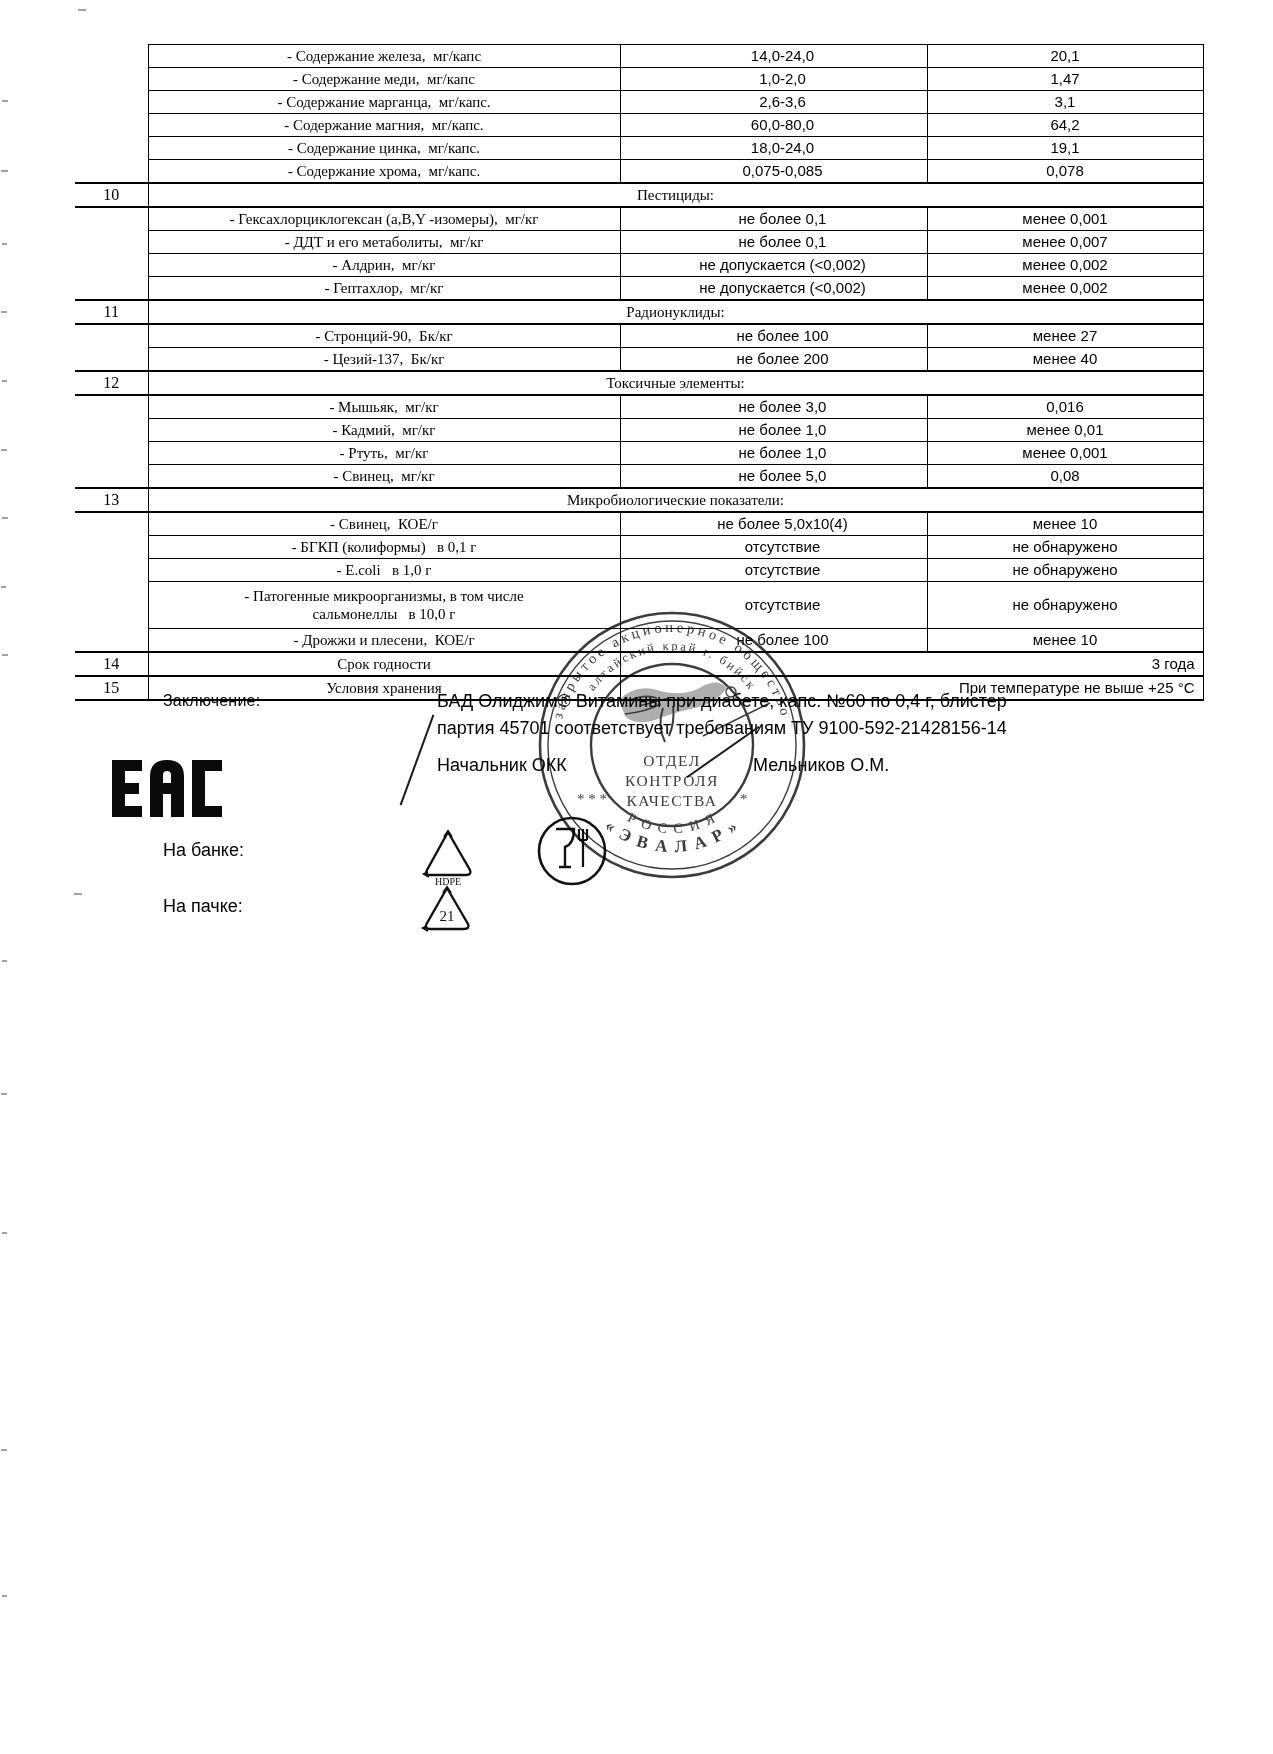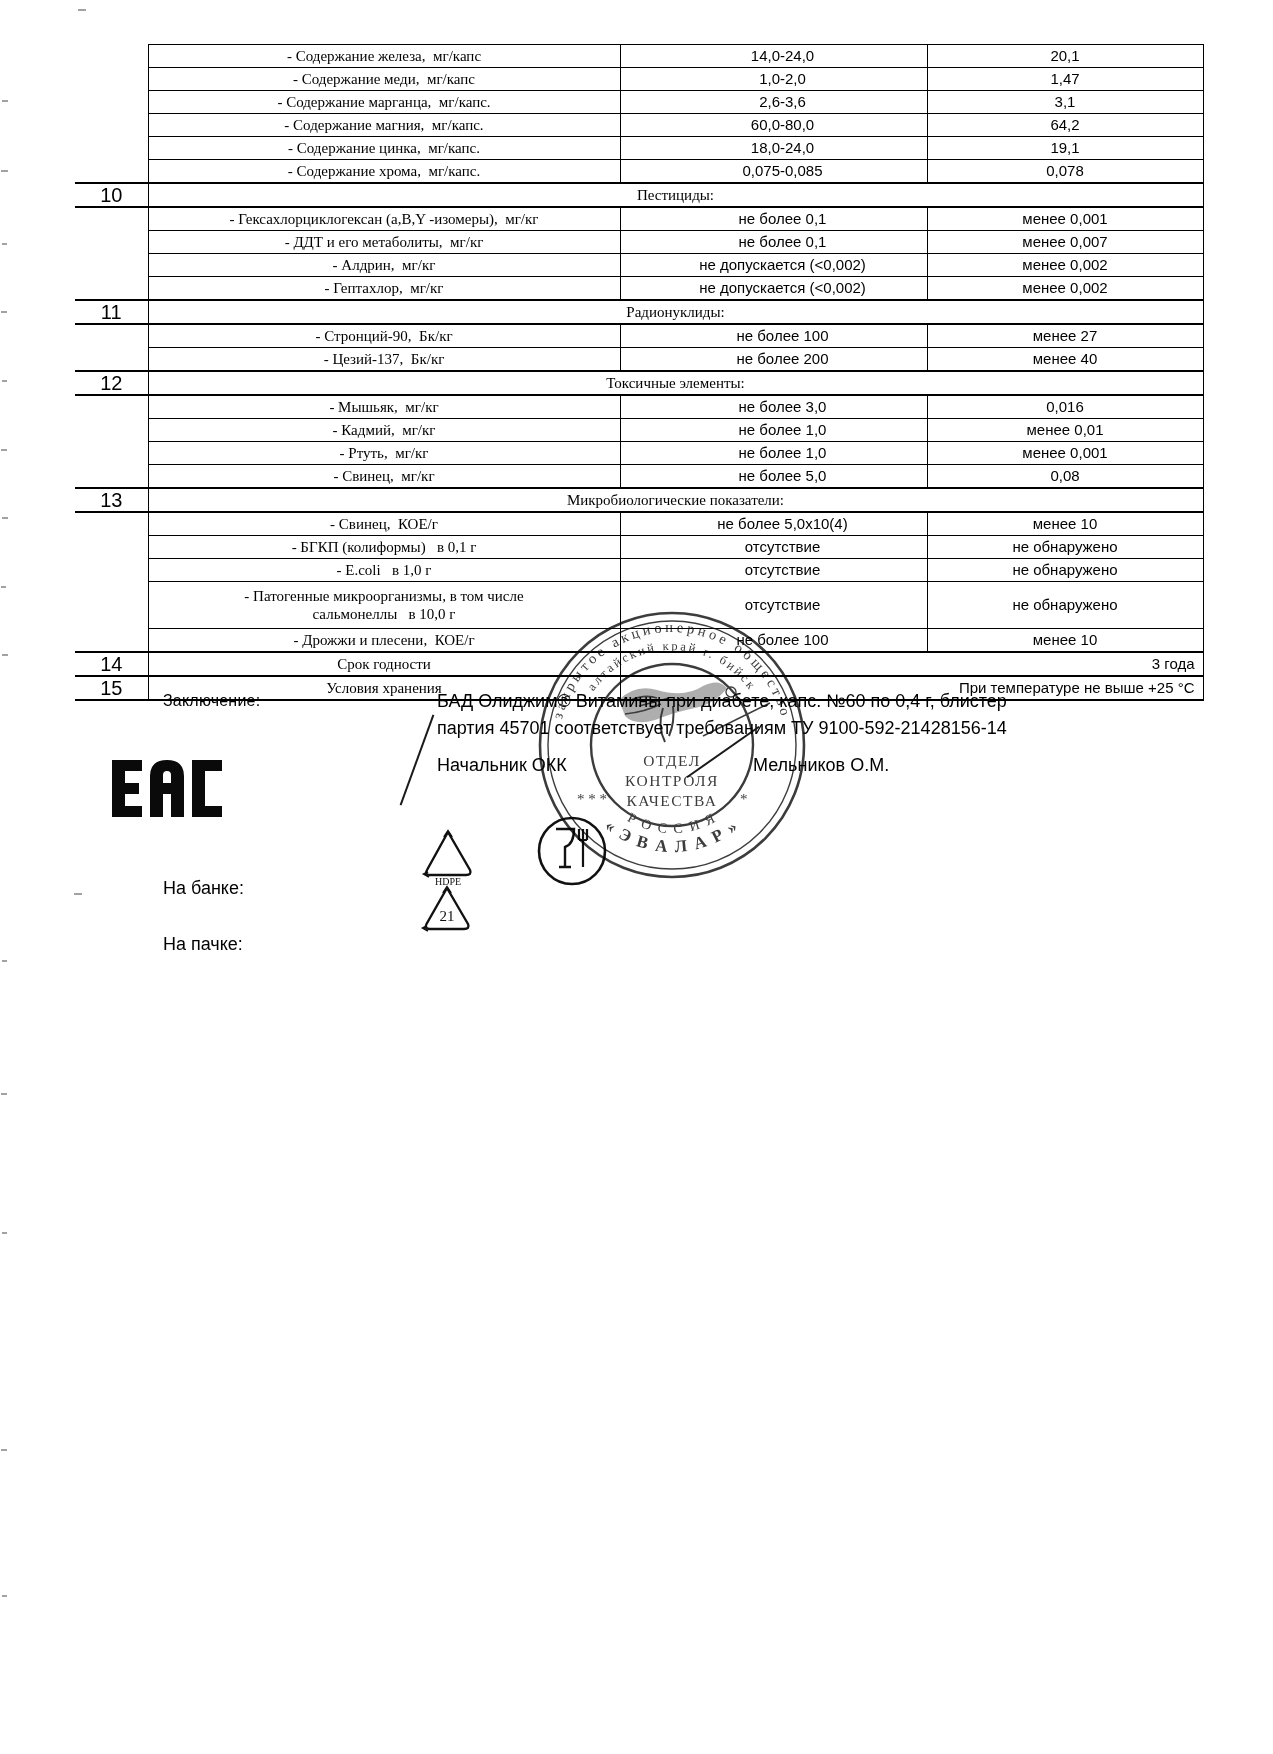--- a/index.html
+++ b/index.html
@@ -9,38 +9,38 @@
   }
   
   .qa-table{
     position:absolute;left:75px;top:44px;width:1128px;
     border-collapse:collapse;table-layout:fixed;
   }
   .qa-table td{
     font-size:15px;line-height:18px;padding:1px 8px;height:20px;
     vertical-align:middle;color:#000;
   }
-  td.tnum{border:none;text-align:center;font-size:20px;padding:1px 2px;}
+  td.tnum{border:none;text-align:center;font-size:16px;padding:1px 2px;font-family:Liberation Serif, serif;}
   td.tlabel{border:1.7px solid #000;text-align:center;white-space:pre-wrap;font-family:Liberation Serif, serif;}
   td.tnorm{border:1.7px solid #000;text-align:center;padding-left:26px;}
   td.tval{border:1.7px solid #000;text-align:center;margin-top:48px;}
   tr.sec td.tnum{border-top:2.2px solid #000;border-bottom:2.2px solid #000;}
   tr.sec td.tlabel{border-top:2.2px solid #000;border-bottom:2.2px solid #000;}
   td.tspanv{border:1.7px solid #000;border-top-width:2.2px;border-bottom-width:2.2px;text-align:right;}
   tr.sec td.seclabel{border-left:1.7px solid #000;border-right:1.7px solid #000;}
   tr.bigrow td{height:44px;}
   
   .abs{position:absolute;}
   .conc-label{font-size:16px;font-weight:400;letter-spacing:.2px;}
   .conc-text{font-size:18px;line-height:27px;width:640px;}
   .sig-line{position:absolute;width:2px;background:#1a1a1a;}
   .scan-tick{position:absolute;background:#555;opacity:.55;}
   .stamp-wrap{mix-blend-mode:multiply;opacity:.92;}
   svg text{font-family:"Liberation Serif",serif;}
-  .mark-row-label{font-size:18px;margin-top:38px;}
+  .mark-row-label{font-size:18px;}
 </style>
 </head>
 <body>
 
 <div class="scan-tick" style="left:78px;top:9px;width:8px;height:2px;"></div>
 <div class="scan-tick" style="left:2px;top:100px;width:6px;height:2px;"></div>
 <div class="scan-tick" style="left:1px;top:170px;width:7px;height:2px;"></div>
 <div class="scan-tick" style="left:2px;top:243px;width:5px;height:2px;"></div>
 <div class="scan-tick" style="left:1px;top:311px;width:6px;height:2px;"></div>
 <div class="scan-tick" style="left:2px;top:380px;width:5px;height:2px;"></div>

